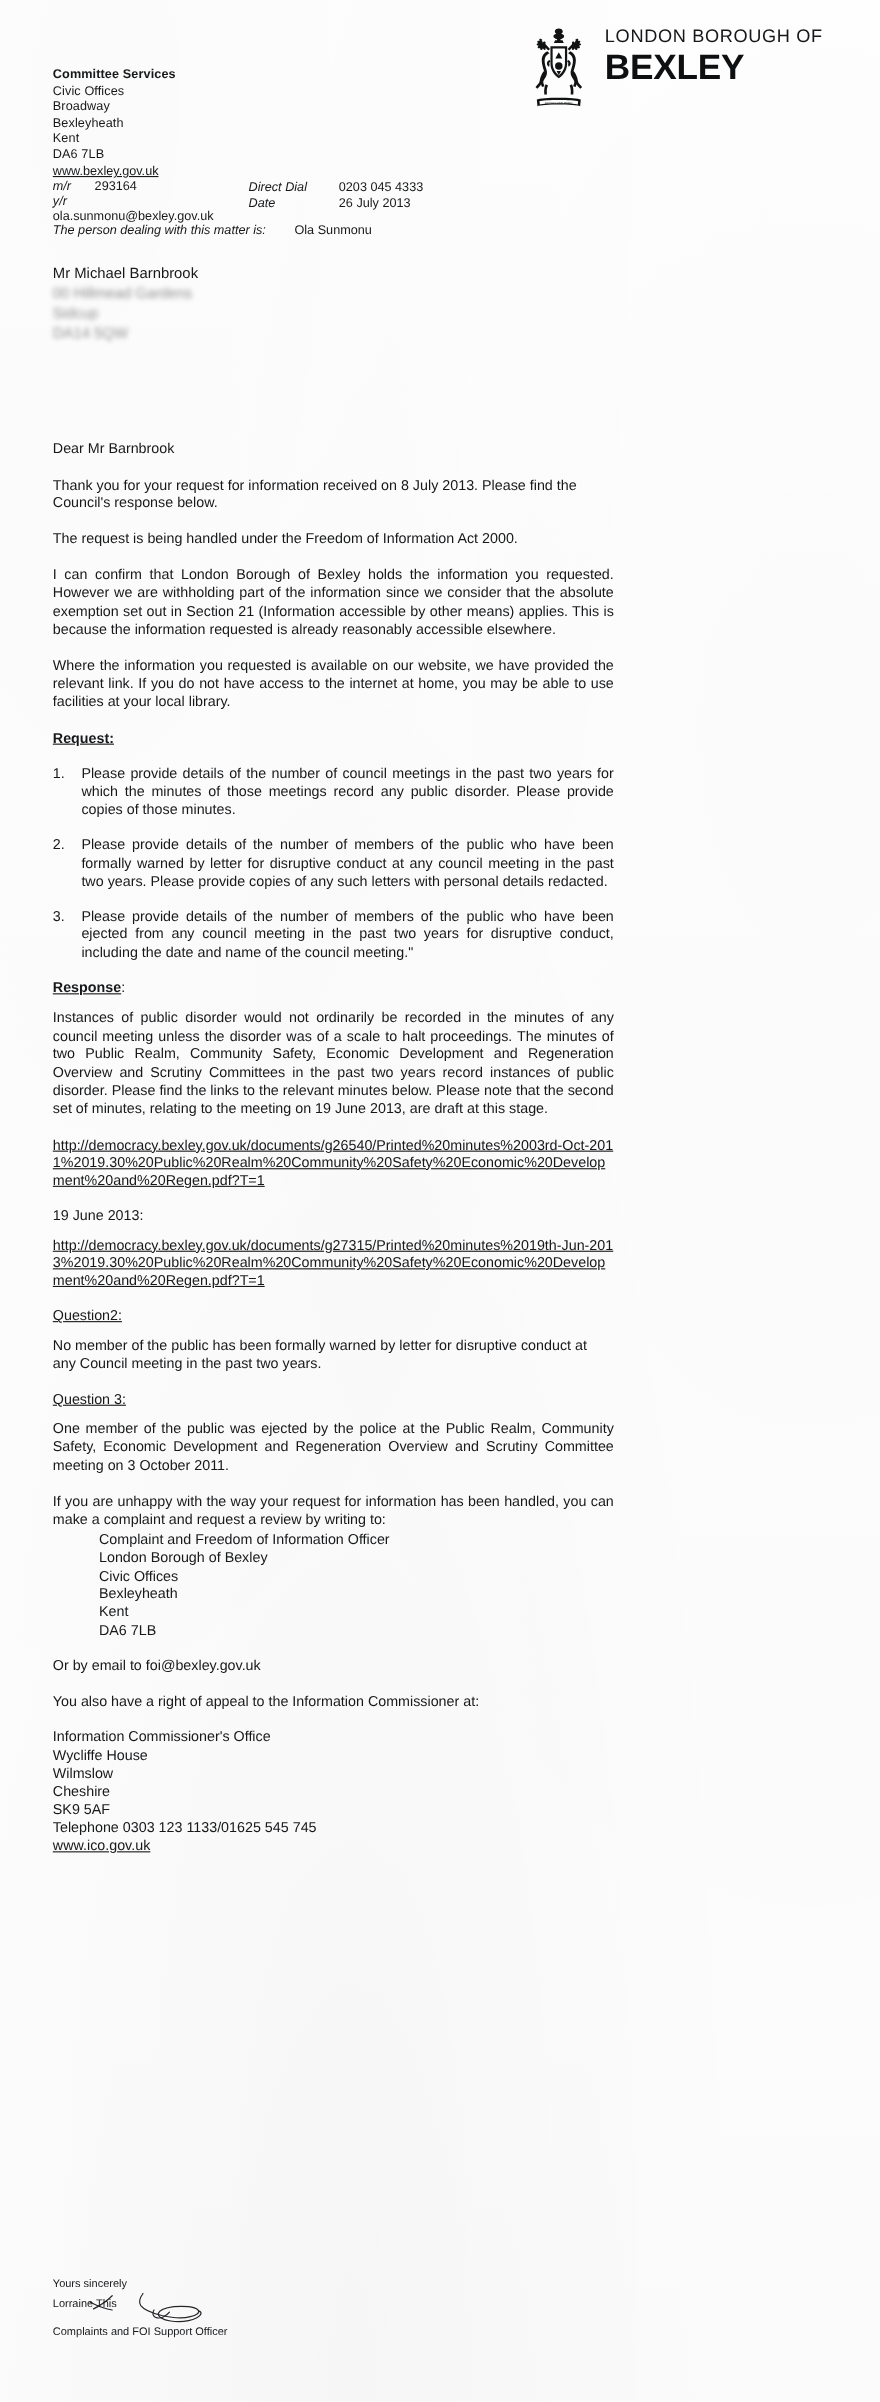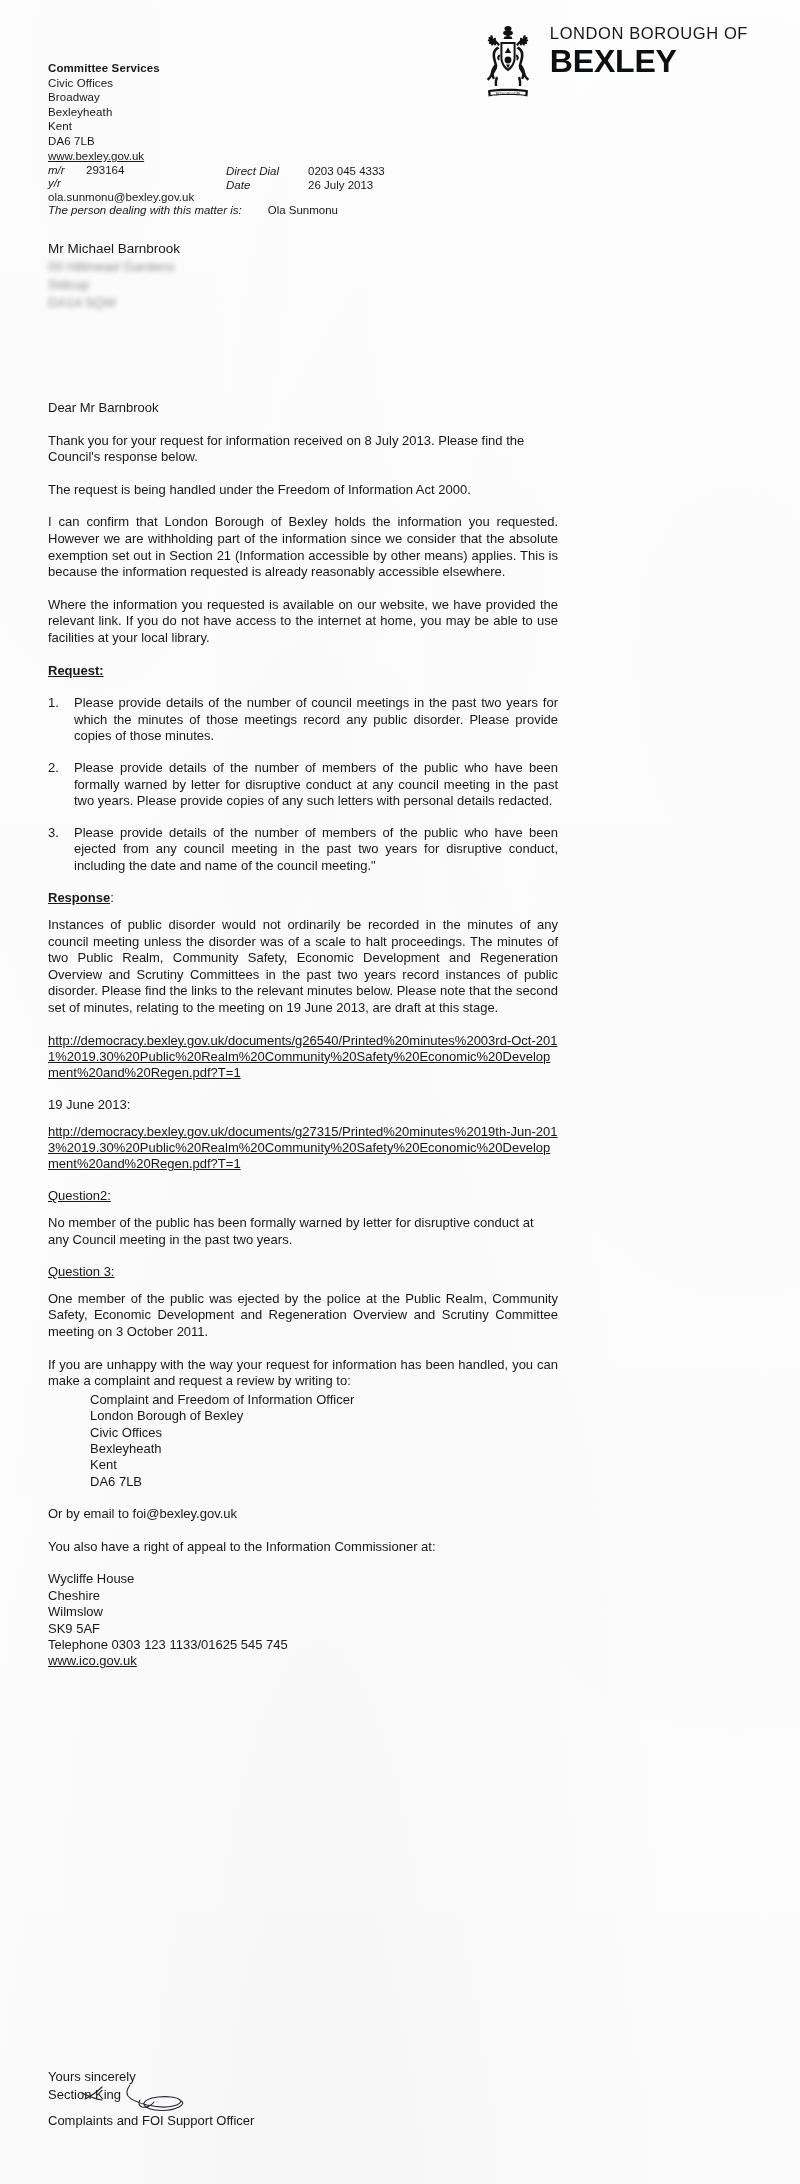--- a/index.html
+++ b/index.html
@@ -158,21 +158,21 @@
     line-height:16.4px;
   }
   .plain-block{line-height:16.4px;}
 
   
   .signoff{
     position:absolute;
     left:48px;
     top:2068px;
     width:500px;
-    font-size:13px;
+    font-size:10px;
     line-height:18px;
   }
   .sig-wrap{position:relative;height:26px;}
   .sig-svg{position:absolute;left:28px;top:-10px;}
   .sig-name{position:relative;z-index:2;}
 </style>
 </head>
 <body>
 
 <div class="page">
@@ -331,39 +331,40 @@
         <div>Bexleyheath</div>
         <div>Kent</div>
         <div>DA6 7LB</div>
       </div>
 
       <p>Or by email to foi@bexley.gov.uk</p>
 
       <p>You also have a right of appeal to the Information Commissioner at:</p>
 
       <div class="plain-block">
+        <div>Information Commissioner's Office</div>
         <div>Wycliffe House</div>
+        <div>Wilmslow</div>
         <div>Cheshire</div>
-        <div>Wilmslow</div>
         <div>SK9 5AF</div>
         <div>Telephone 0303 123 1133/01625 545 745</div>
         <div><a href="#" class="weburl" style="color:inherit">www.ico.gov.uk</a></div>
       </div>
     </div>
 
     <div class="signoff">
       <div>Yours sincerely</div>
       <div class="sig-wrap">
         <svg class="sig-svg" width="240" height="44" viewBox="0 0 240 44">
           <g fill="none" stroke="#25262a" stroke-width="1.1" stroke-linecap="round">
             <path d="M6 17c6 3 13 6 20 7"></path>
             <path d="M26 11c-5 5-11 9-17 12"></path>
             <path d="M54 9c-3 4-4 8-2 11 3 4 11 7 19 9 9 2 19 3 26 1 6-1 9-4 7-6-3-3-13-4-22-3-7 1-13 3-14 6-1 3 4 6 11 7 8 1 18 0 24-3 4-2 5-5 2-6"></path>
             <path d="M78 26c-3 4-8 6-12 5-3-1-4-4-2-7"></path>
           </g>
         </svg>
-        <span class="sig-name">Section King</span>
+        <span class="sig-name">Lorraine This</span>
       </div>
       <div>Complaints and FOI Support Officer</div>
     </div>
 
   </div>
 </div>
 
 </body></html>

